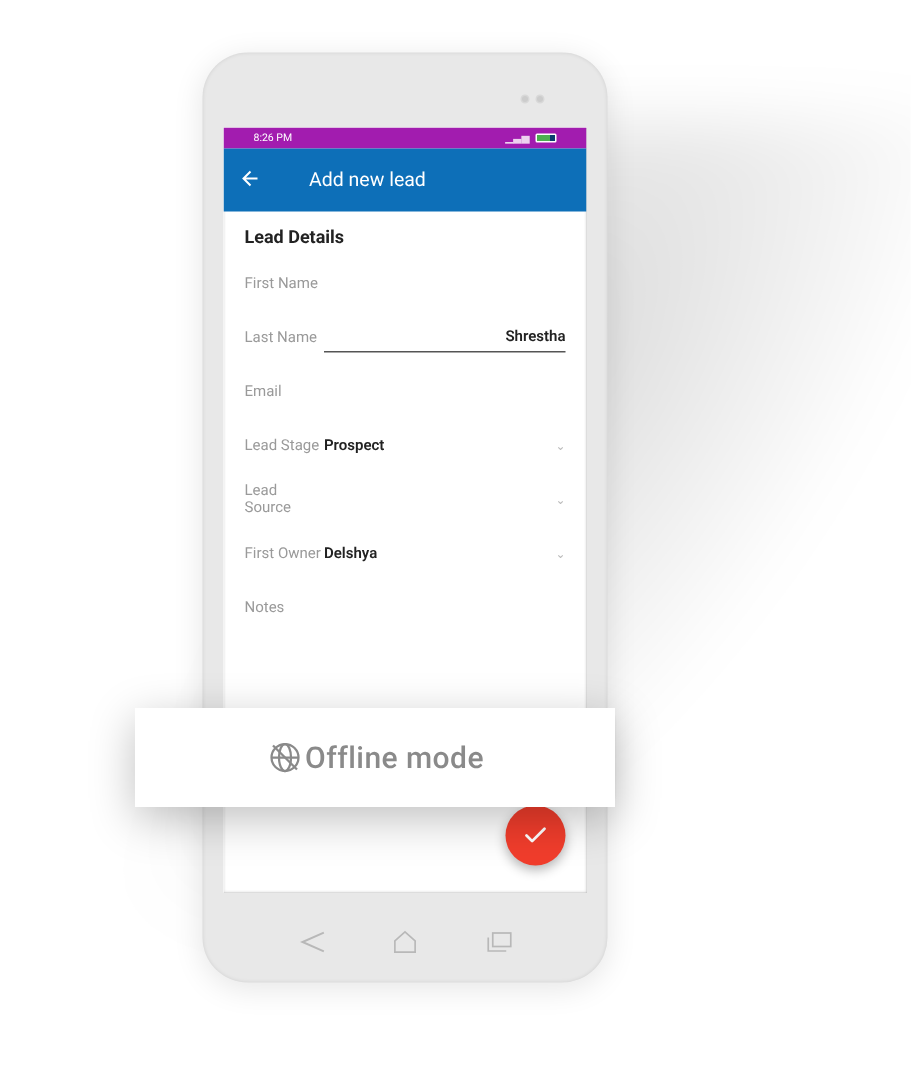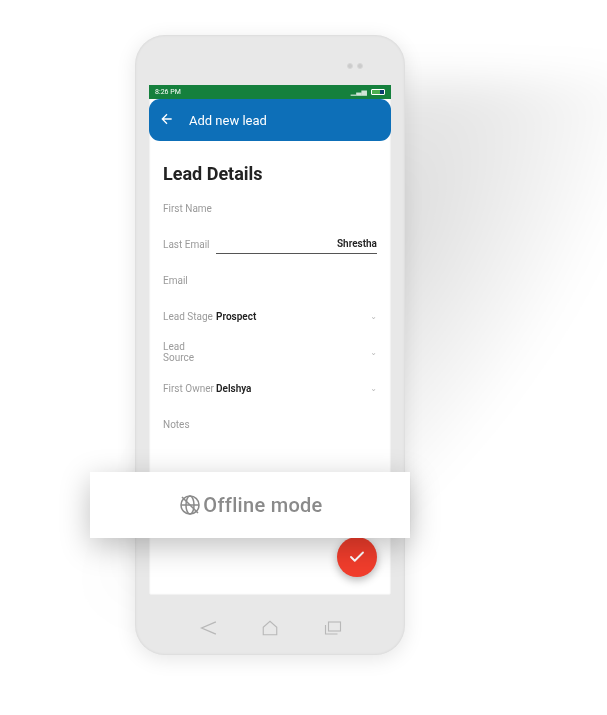--- a/index.html
+++ b/index.html
@@ -52,26 +52,26 @@
       left: 14px;
       top: 50px;
       width: 242px;
       height: 510px;
       background: #fff;
       overflow: hidden;
       box-shadow: inset 0 0 2px rgba(0,0,0,0.2);
     }
     .statusbar {
       height: 14px;
-      background: #15803d;
+      background: #a21caf;
       color: #fff;
       display: flex;
       align-items: center;
       justify-content: space-between;
-      padding: 0 6px;
+      padding: 0 20px;
       font-size: 7px;
     }
     .statusbar-right {
       display: flex;
       align-items: center;
       gap: 4px;
     }
     .signal-icon { font-size: 7px; opacity: 0.8; }
     .battery {
       width: 14px;
@@ -81,32 +81,31 @@
       border-radius: 1px;
       position: relative;
     }
     .appbar {
       height: 42px;
       background: #0d6fb8;
       color: #fff;
       display: flex;
       align-items: center;
       padding: 0 10px;
-      gap: 14px;
-      border-radius: 11px;
+      gap: 31px;
     }
     .back-arrow {
       font-size: 16px;
       line-height: 1;
       cursor: pointer;
     }
     .appbar-title { font-size: 13px; font-weight: 400; }
     .section-title {
-      padding: 22px 14px 6px;
-      font-size: 18px;
+      padding: 10px 14px 6px;
+      font-size: 12px;
       font-weight: 700;
       color: #222;
     }
     .form { padding: 0 14px; }
     .form-row {
       display: flex;
       align-items: center;
       min-height: 36px;
     }
     .form-label {
@@ -251,21 +250,21 @@
     </div>
 
     <div class="section-title">Lead Details</div>
 
     <div class="form">
       <div class="form-row">
         <span class="form-label">First Name</span>
       </div>
 
       <div class="form-row">
-        <span class="form-label">Last Email</span>
+        <span class="form-label">Last Name</span>
         <div class="form-value-wrap underline">
           <span class="form-value">Shrestha</span>
         </div>
       </div>
 
       <div class="form-row">
         <span class="form-label">Email</span>
         <div class="form-value-wrap">
           <span class="form-value"></span>
         </div>

